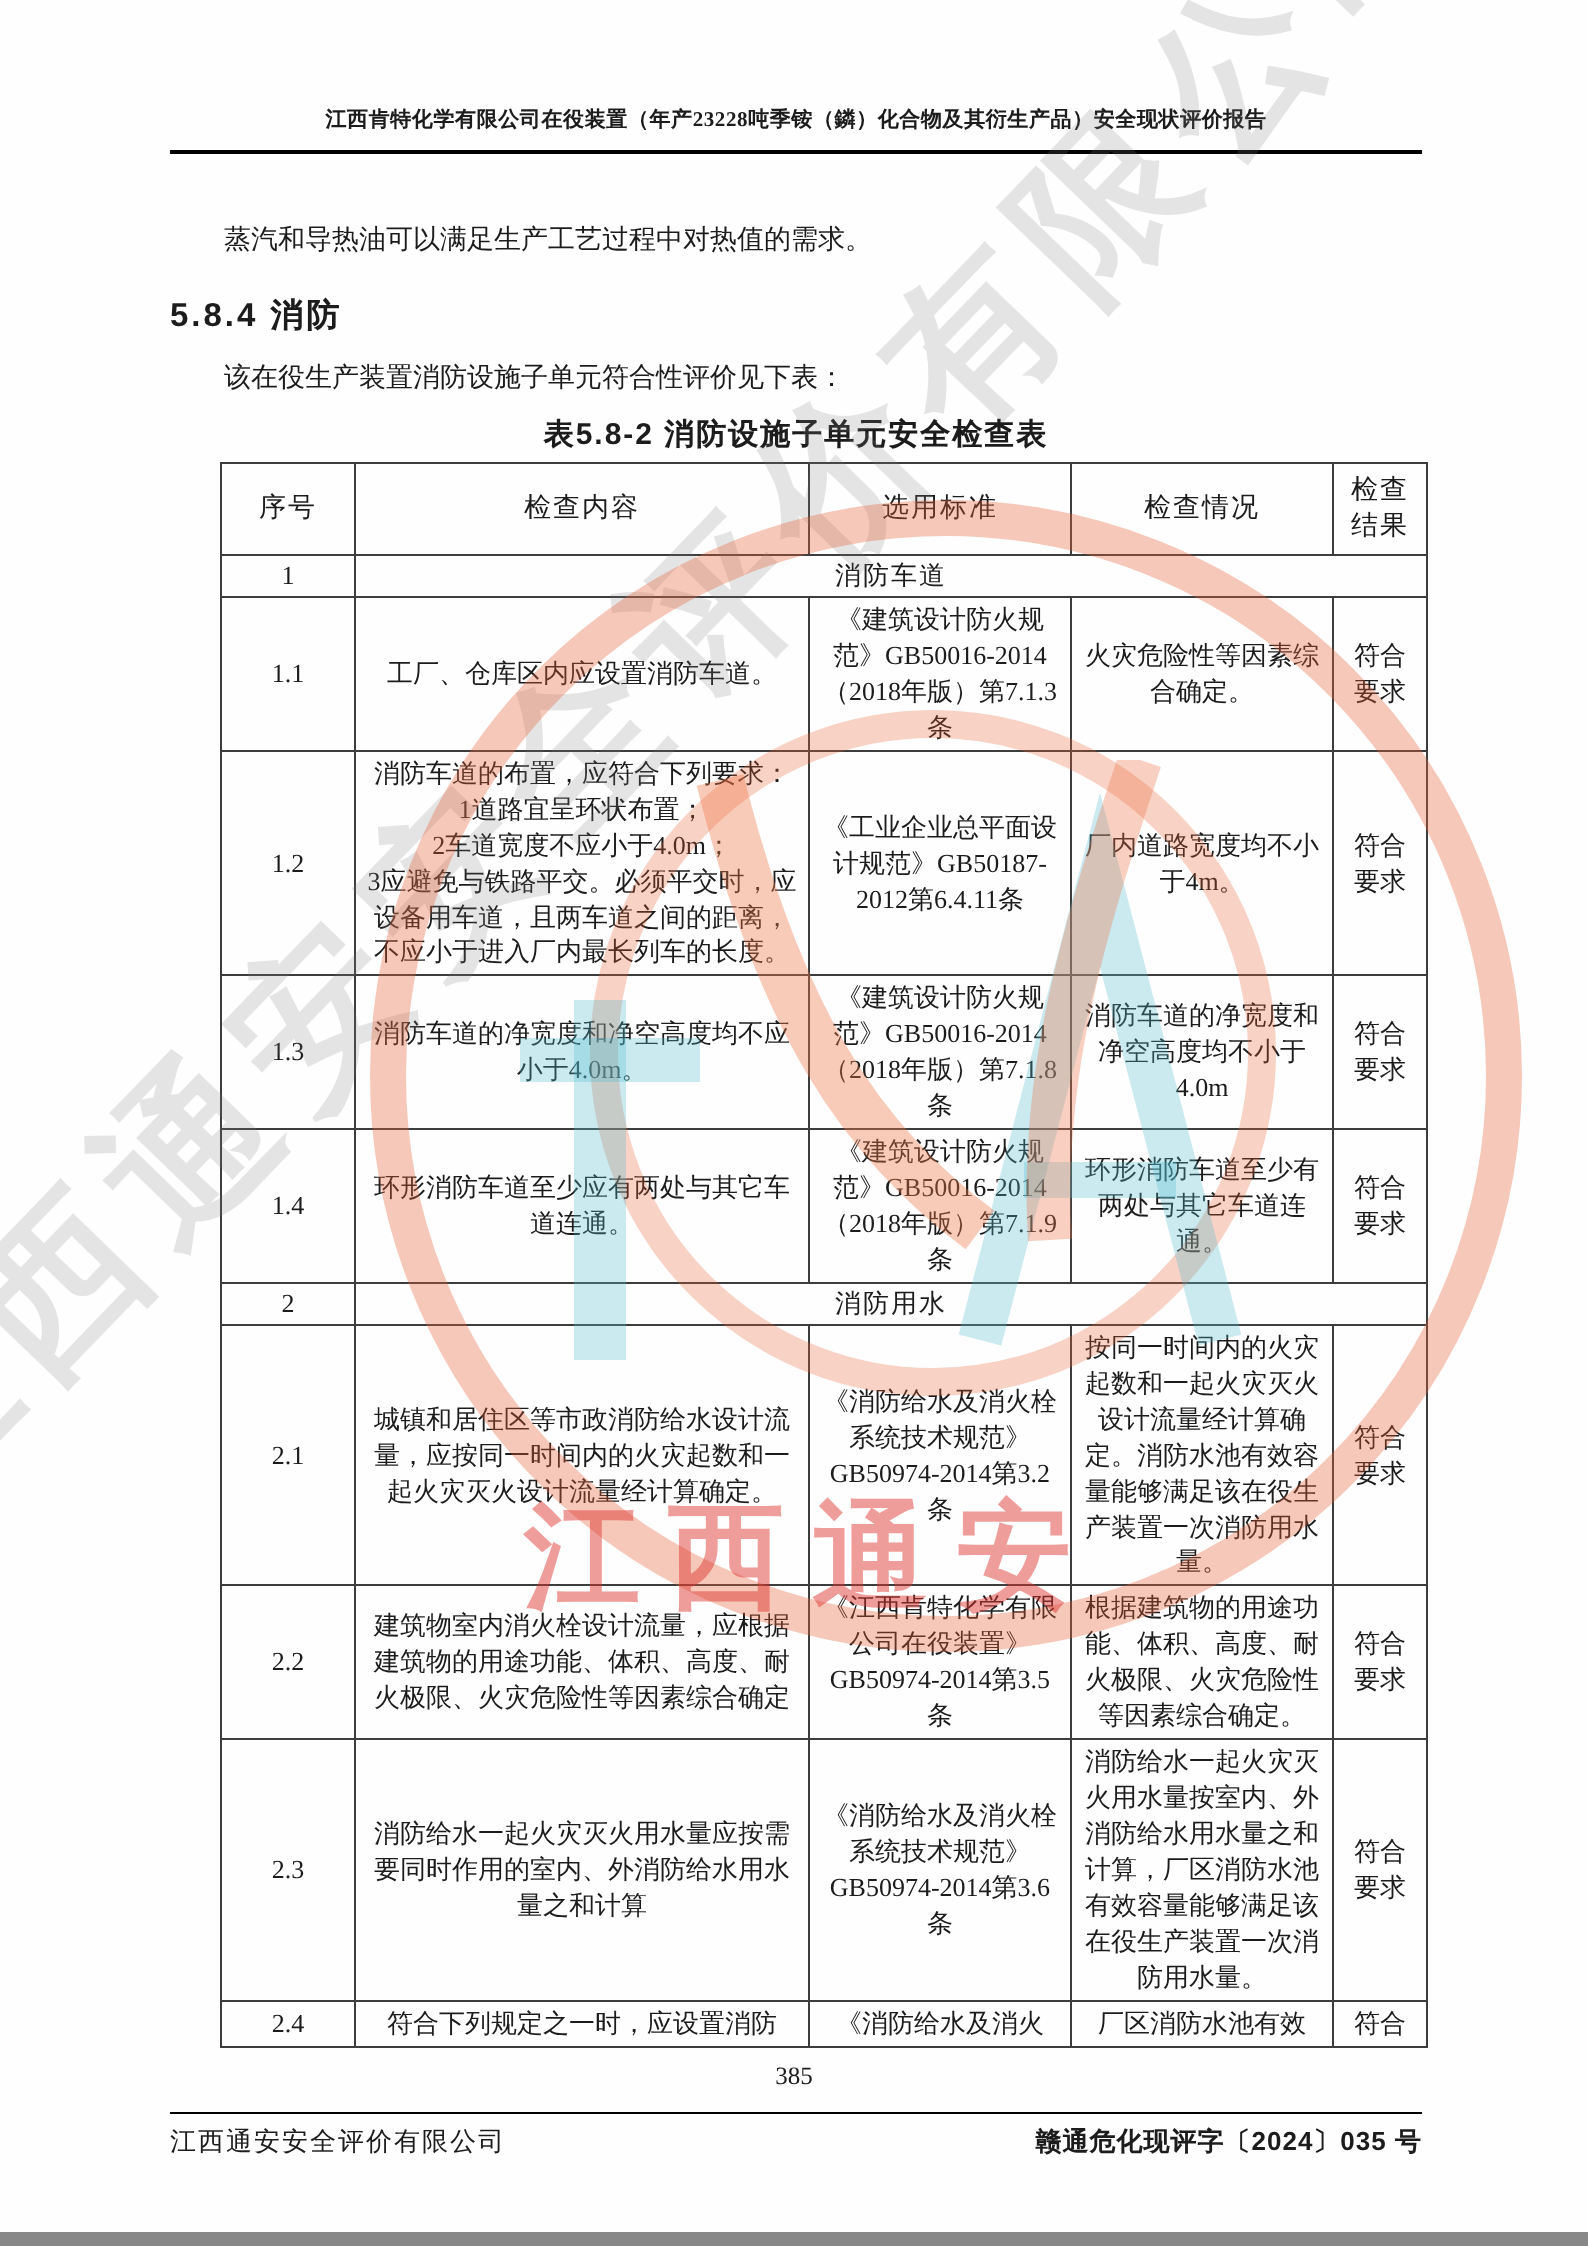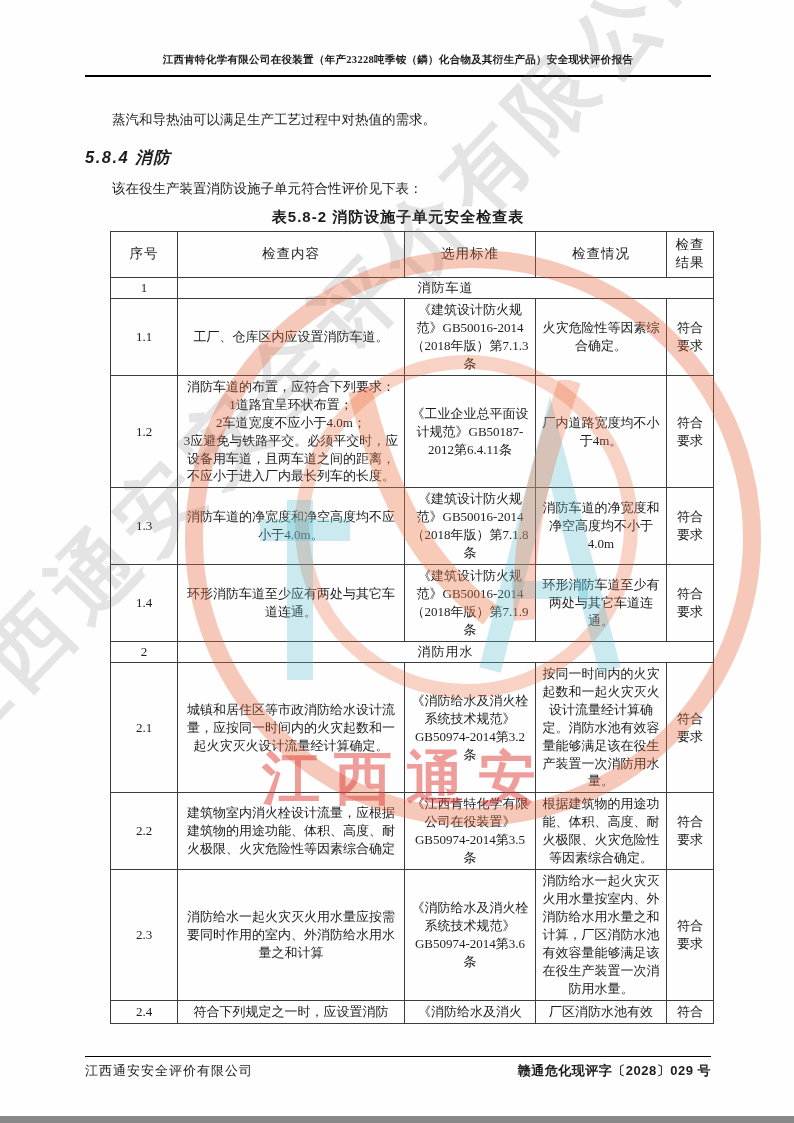--- a/index.html
+++ b/index.html
@@ -12,21 +12,21 @@
   .doc-header {
     position:absolute; top:53px; left:85px; width:626px;
     text-align:center; font-size:10.5px; font-weight:700; letter-spacing:0.3px;
   }
   .header-rule { position:absolute; top:75px; left:85px; width:626px; border-top:2.5px solid #000; }
   
   .content { position:absolute; top:110px; left:85px; width:626px; z-index:2; }
   .body-text { margin:0 0 8px 0; font-size:13.5px; line-height:1.55; text-indent:2em; }
   .h-584 {
     margin:16px 0 10px 0; font-family:"Liberation Sans","DejaVu Sans",sans-serif;
-    font-size:16.5px; font-weight:700; letter-spacing:1.5px;font-style:italic;
+    font-size:16.5px; font-weight:700; letter-spacing:1.5px;
   }
   .h-5841 {
     margin:12px 0 12px 0; font-family:"Liberation Sans","DejaVu Sans",sans-serif;
     font-size:15px; font-weight:400; letter-spacing:2.5px;
   }
   .table-title {
     margin:6px 0 4px 0; text-align:center;
     font-family:"Liberation Sans","DejaVu Sans",sans-serif;
     font-size:15px; font-weight:700; letter-spacing:1px;
   }
@@ -175,24 +175,25 @@
             <td class="cell-no">2.4</td>
             <td class="cell-content">符合下列规定之一时，应设置消防</td>
             <td class="cell-standard">《消防给水及消火</td>
             <td class="cell-situation">厂区消防水池有效</td>
             <td class="cell-result">符合</td>
           </tr>
         </tbody>
     </table>
   </div>
 
+  <div class="page-number">385</div>
   <div class="footer-rule"></div>
   <div class="footer-row">
     <span class="footer-company">江西通安安全评价有限公司</span>
-    <span class="footer-docnum">赣通危化现评字〔2028〕029 号</span>
+    <span class="footer-docnum">赣通危化现评字〔2024〕035 号</span>
   </div>
 
   <div class="wm-layer">
     <div class="wm wm-diagonal">江西通安安全评价有限公司</div>
     <div class="wm wm-ring-outer"></div>
     <div class="wm wm-ring-inner"></div>
     <svg class="wm wm-logo" width="420" height="320" viewBox="0 0 420 320">
       <path d="M60 300 L60 120" stroke="rgba(82,190,210,0.30)" stroke-width="26" fill="none"></path>
       <path d="M20 150 L110 150" stroke="rgba(82,190,210,0.30)" stroke-width="22" fill="none"></path>
       <path d="M250 290 L310 60 L370 290" stroke="rgba(82,190,210,0.30)" stroke-width="22" fill="none"></path>

